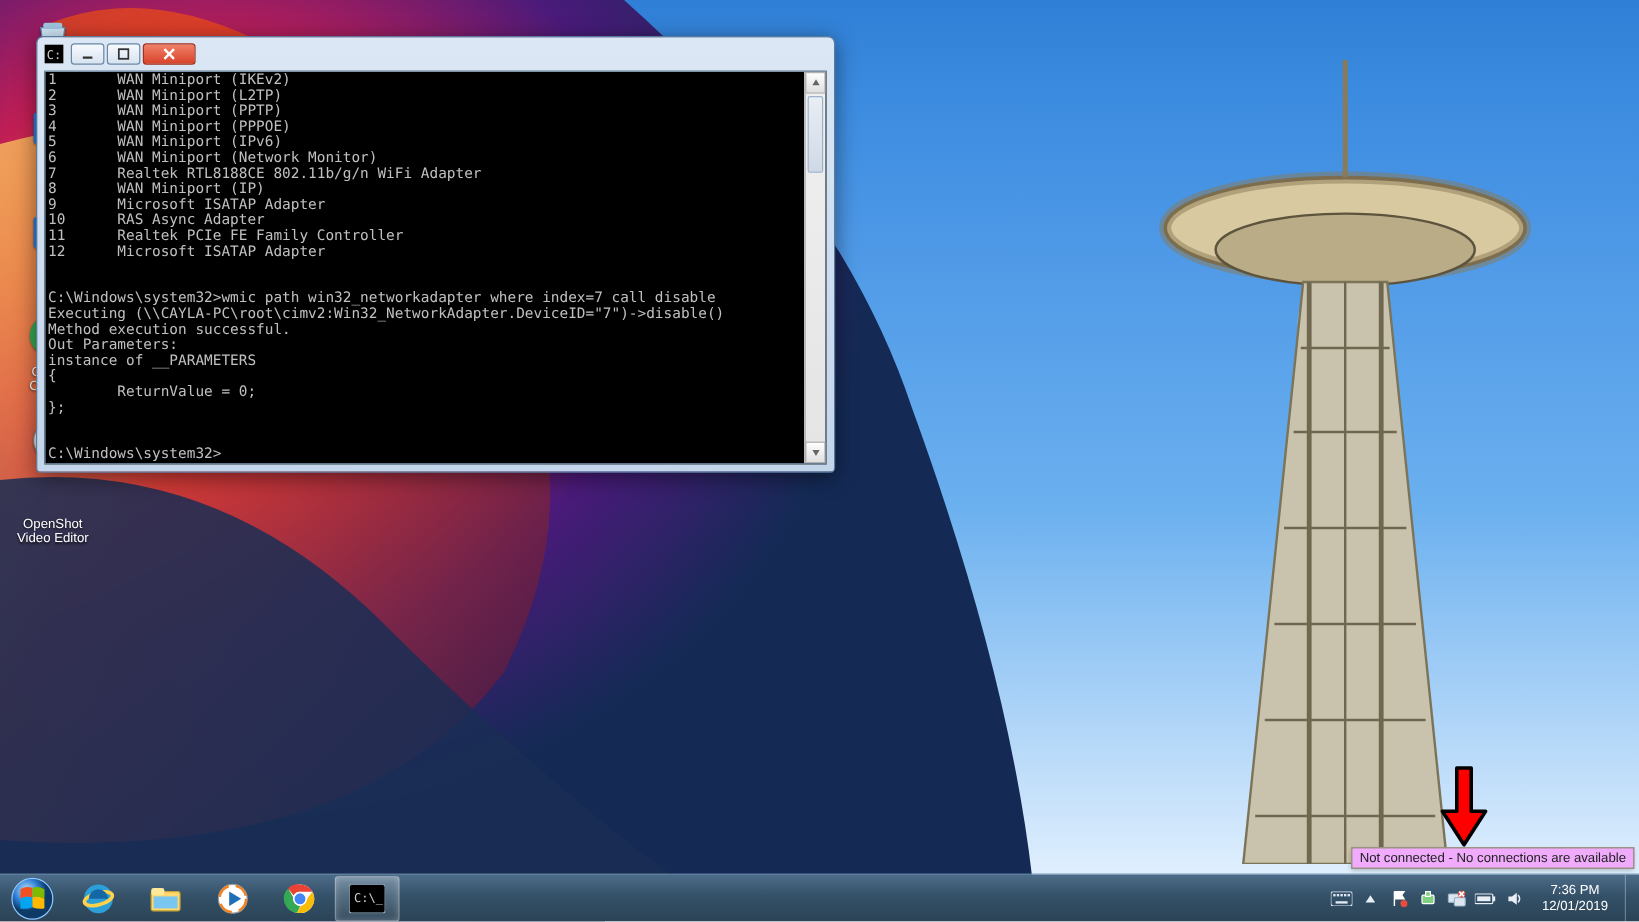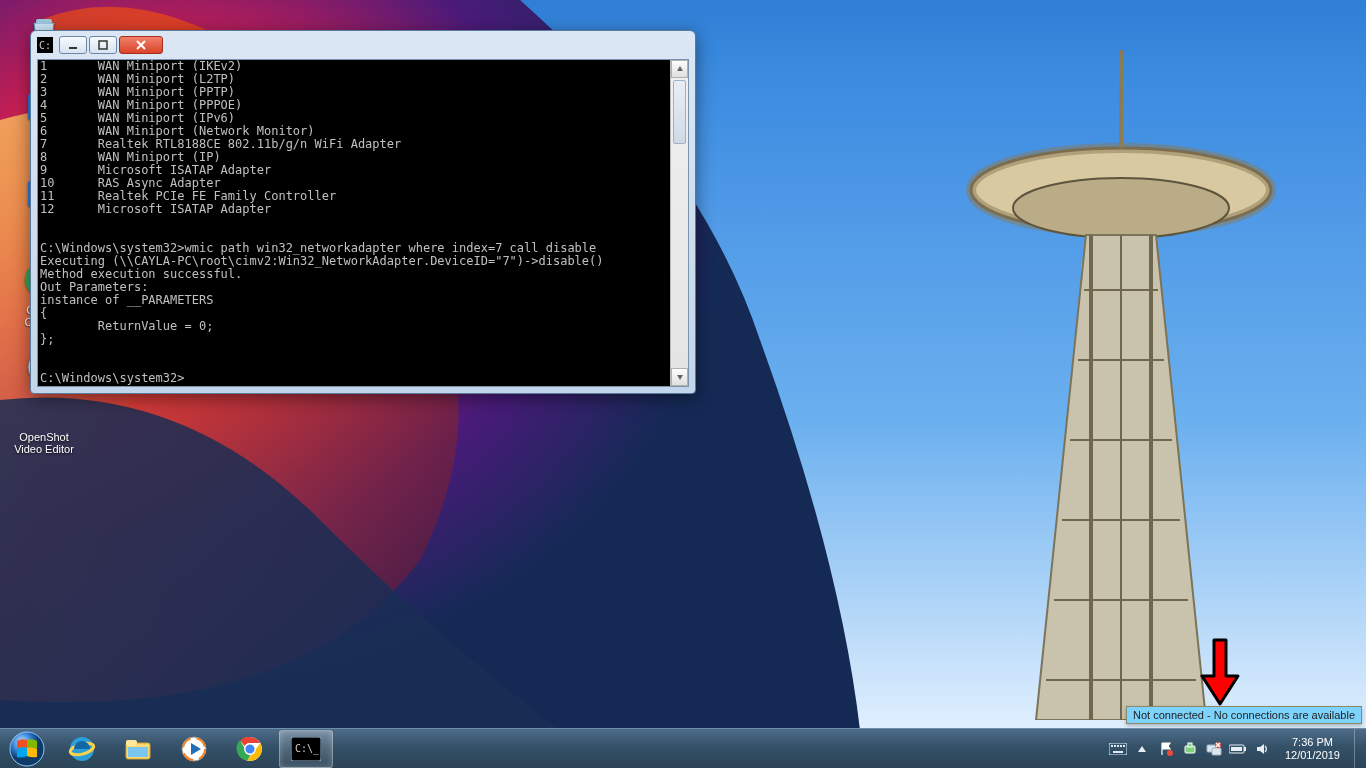--- a/index.html
+++ b/index.html
@@ -59,21 +59,21 @@
   .cmd-scrollbar {
     position:absolute; right:0; top:0; bottom:0; width:18px;
     background:linear-gradient(#f0f0f0,#e4e4e4); border-left:1px solid #b9b9b9;
   }
   .sb-btn { height:18px; background:linear-gradient(#fefefe,#dfdfdf); border:1px solid #b0b0b0; margin:0; display:flex; align-items:center; justify-content:center;}
   .sb-thumb { position:absolute; left:2px; right:2px; top:20px; height:64px; background:linear-gradient(#e9eef5,#cfd9e6); border:1px solid #9db2c8; border-radius:2px;}
 
   
   .tooltip {
     position:absolute; right:4px; bottom:44px; z-index:20;
-    background:#7dd3fc; border:1px solid #8a8a6a; padding:2px 6px; font-size:11px; color:#222;
+    background:#f0abfc; border:1px solid #8a8a6a; padding:2px 6px; font-size:11px; color:#222;
     box-shadow:0 2px 4px rgba(0,0,0,.25);
   }
 
   
   .red-arrow { position:absolute; right:126px; bottom:60px; z-index:19;}
 
   
   .taskbar {
     position:absolute; left:0; right:0; bottom:0; height:40px;
     background:linear-gradient(#4d6c89 0%, #345168 45%, #2b4356 100%);

